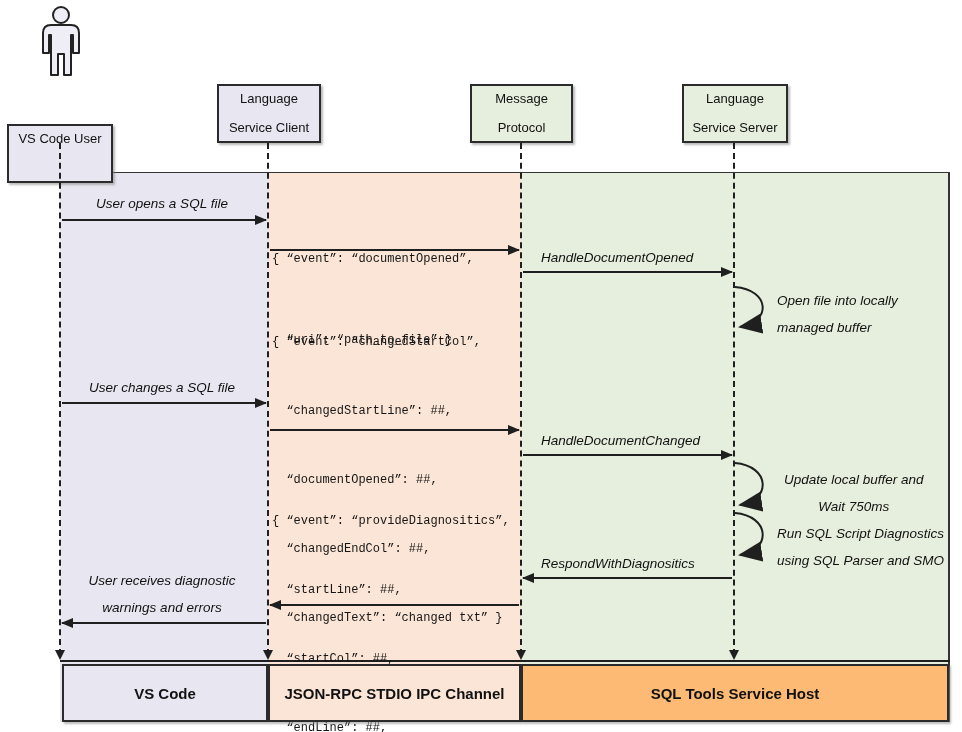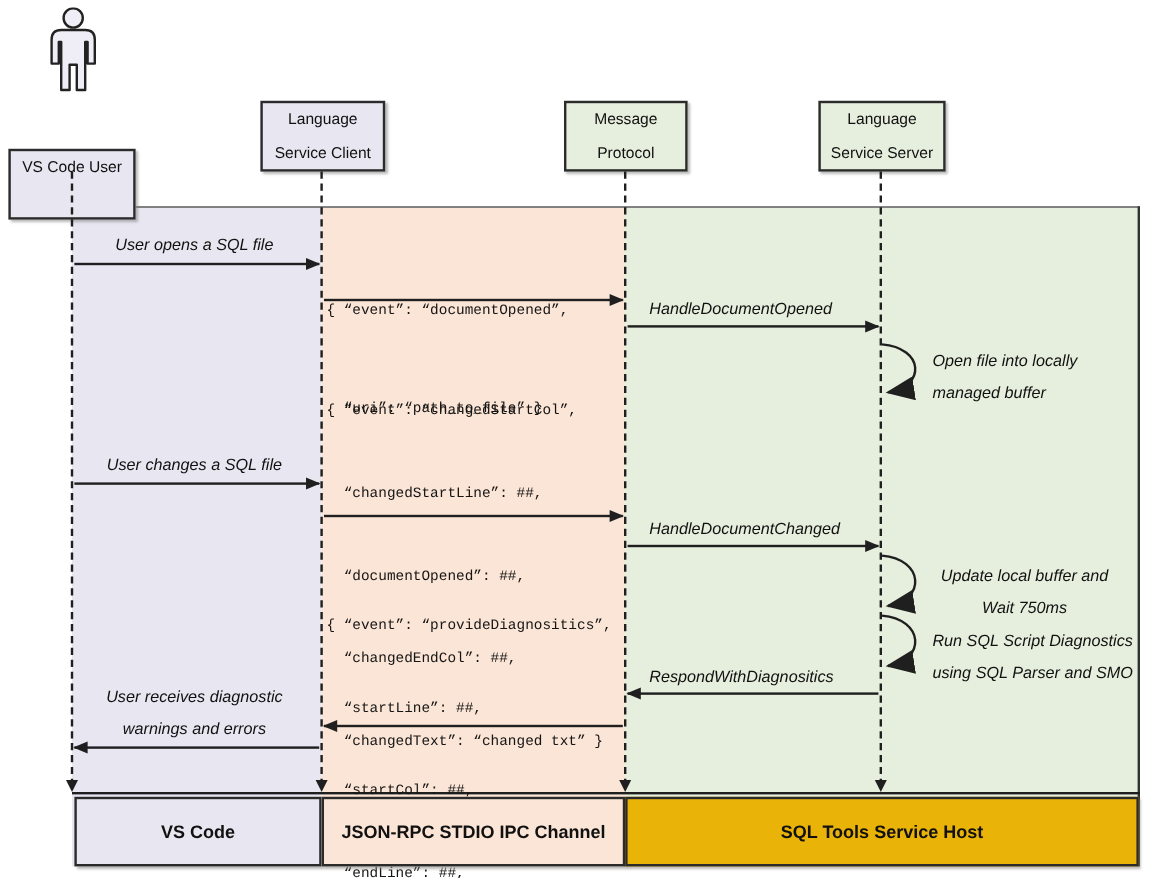--- a/index.html
+++ b/index.html
@@ -17,21 +17,21 @@
   
   .box{position:absolute;border:2px solid #2b2b2b;box-sizing:border-box;
        display:flex;flex-direction:column;align-items:center;justify-content:center;
        text-align:center;background:#fff;box-shadow:2px 2px 2px rgba(130,130,130,.55);}
   .hdr{top:84px;height:59px;font-size:13px;line-height:26px;justify-content:space-between;}
   .hdr.lav{background:#e8e6f0;}
   .hdr.grn{background:#e6efdd;}
   .ftr{top:664px;height:58px;font-size:15px;font-weight:bold;}
   .ftr.lav{background:#e8e6f0;}
   .ftr.pch{background:#fbe5d6;}
-  .ftr.grn{background:#eab308;}
+  .ftr.grn{background:#fdba74;}
 
   
   .lifeline{position:absolute;top:143px;height:512px;width:0;border-left:2px dashed #1f1f1f;}
   .dhead{position:absolute;width:0;height:0;border-left:5px solid transparent;
          border-right:5px solid transparent;border-top:10px solid #1f1f1f;top:650px;}
   .baseline{position:absolute;left:60px;top:660px;width:890px;height:0;border-top:2px solid #1f1f1f;}
 
   
   .arrow{position:absolute;height:0;border-top:2px solid #1f1f1f;}
   .arrow.r::after{content:"";position:absolute;right:-1px;top:-6px;

